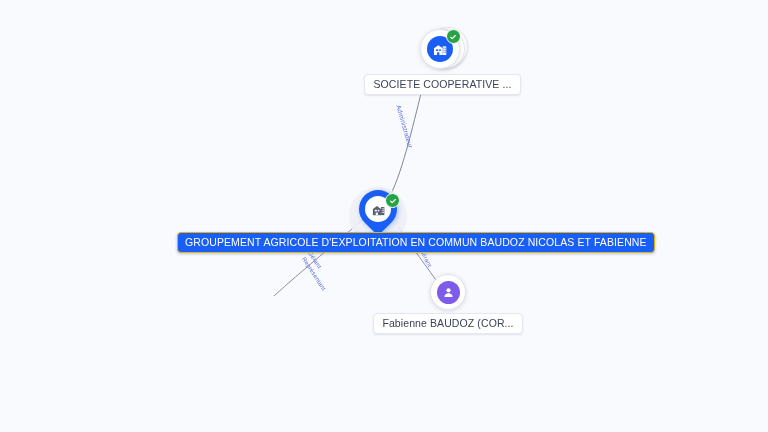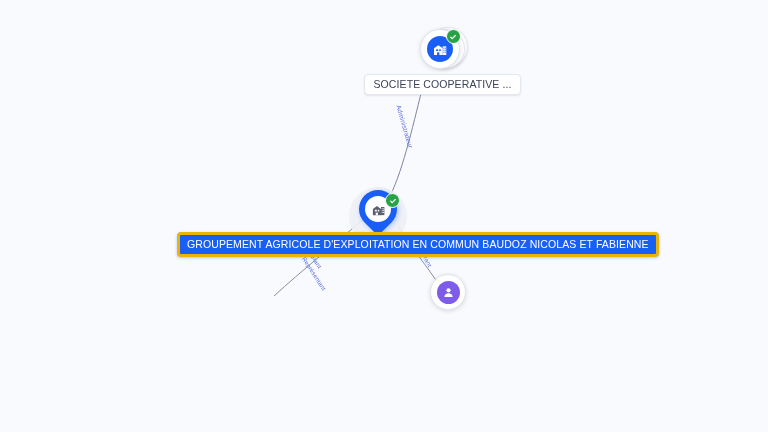--- a/index.html
+++ b/index.html
@@ -159,21 +159,21 @@
     border-radius: 4px;
     padding: 3px 8px 4px 8px;
     font-size: 10.5px;
     color: #3c4257;
     white-space: nowrap;
     box-shadow: 0 1px 2px rgba(40,50,80,0.10);
     letter-spacing: 0.1px;
   }
   .label-selected {
     background: #1a5ff5;
-    border: 3px solid #eab308;
+    border: 1px solid #eab308;
     border-radius: 4px;
     padding: 3px 7px 4px 7px;
     font-size: 10.5px;
     color: #ffffff;
     white-space: nowrap;
     box-shadow: 0 1px 3px rgba(26,95,245,0.35);
     letter-spacing: 0.1px;
   }
 
   
@@ -297,15 +297,16 @@
 
   <div class="node" style="left: 387px; top: 274px; width: 122px;">
     <div class="person-circle">
       <div class="person-inner">
         <svg width="13" height="13" viewBox="0 0 24 24" aria-hidden="true">
           <circle cx="12" cy="8" r="3.9" fill="#ffffff"></circle>
           <path d="M4.4 20.5 C4.4 15.8 8 13.6 12 13.6 C16 13.6 19.6 15.8 19.6 20.5 Z" fill="#ffffff"></path>
         </svg>
       </div>
     </div>
+    <div class="label-plain">Fabienne BAUDOZ (COR...</div>
   </div>
 
 </div>
 
 </body></html>

